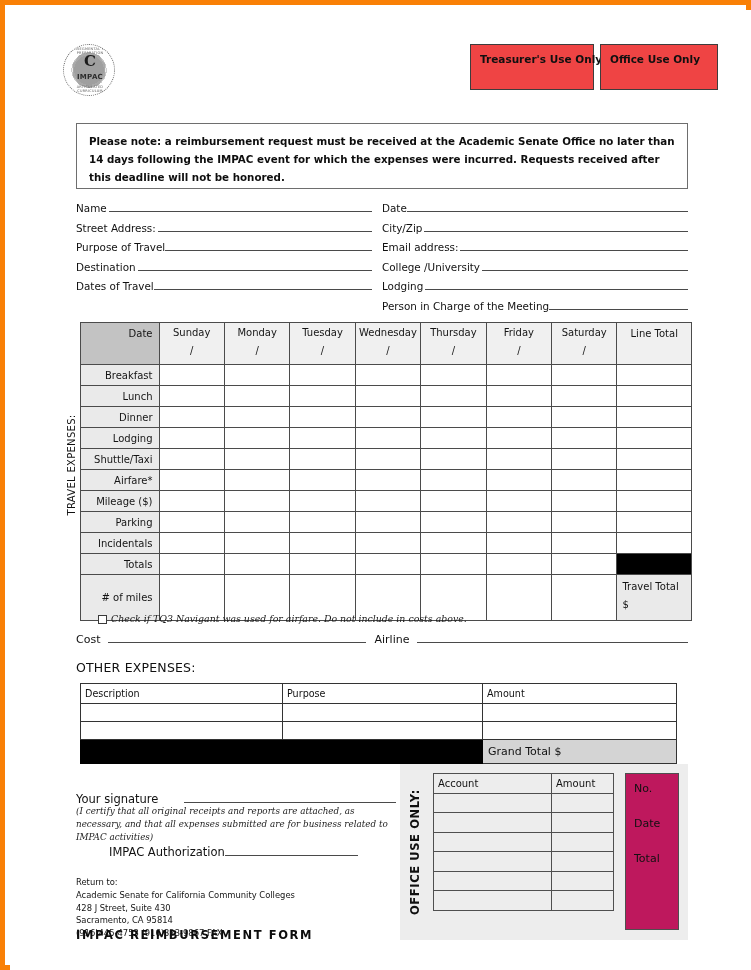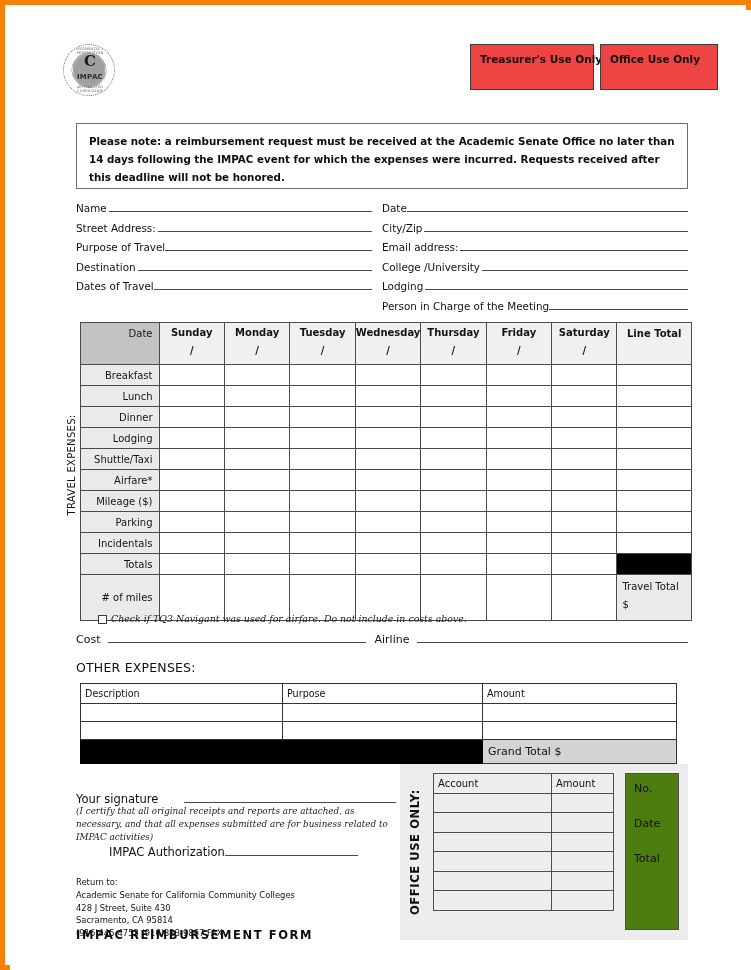--- a/index.html
+++ b/index.html
@@ -201,21 +201,21 @@
     background: #c3c3c3;
     text-align: right;
     padding-right: 6px;
     font-weight: normal;
     height: 36px;
     vertical-align: top;
     padding-top: 5px;
   }
   table.travel th.day-head {
     background: #f0f0f0;
-    font-weight: bold;
+    font-weight: normal;
     height: 36px;
     vertical-align: top;
     padding-top: 5px;
     text-align: center;
   }
   table.travel th.day-head .dayname { display: block; line-height: 1.05; }
   table.travel th.day-head .slash { display: block; margin-top: 6px; font-size: 10px; }
   table.travel td.rowlabel {
     background: #eaeaea;
     text-align: right;
@@ -397,21 +397,21 @@
   .ac-account { width: 118px; }
   .ac-amount  { width: 62px; }
 
   .office-side {
     position: absolute;
     left: 225px; top: 9px;
     width: 54px;
     height: 157px;
     box-sizing: border-box;
     border: 1px solid #4f4f4f;
-    background: #4d7c0f;
+    background: #be185d;
     padding: 8px 16px 0 8px;
   }
   .office-side div {
     font-size: 11px;
     color: #111111;
     margin-bottom: 22px;
   }
 </style>
 </head>
 <body>

